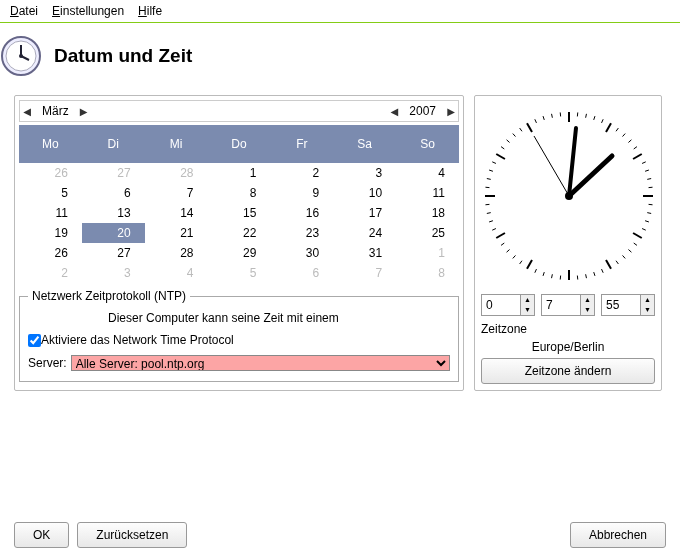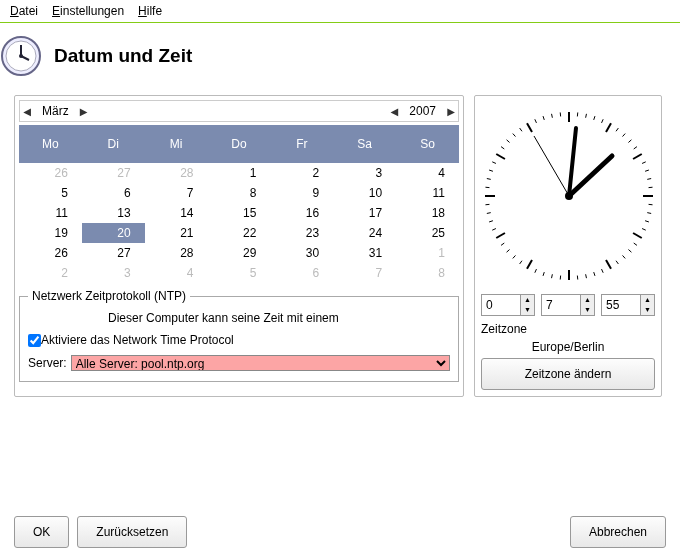--- a/index.html
+++ b/index.html
@@ -30,21 +30,21 @@
 .srv-row { display: flex; align-items: center; gap: 4px; }
 .srv-row select { flex: 1; height: 16px; background: #fca5a5; border: 1px solid #888; }
 .analog { width: 176px; height: 180px; position: relative; margin: 4px auto 8px; }
 .spinners { display: flex; gap: 6px; }
 .spin { flex: 1; display: flex; border: 1px solid #999; height: 22px; }
 .spin input { flex: 1; border: none; padding: 0 4px; width: 100%; text-align: left; }
 .spin .arrows { width: 14px; display: flex; flex-direction: column; border-left: 1px solid #999; }
 .spin .arrows div { flex: 1; font-size: 7px; text-align: center; line-height: 9px; cursor: pointer; background: #eee; }
 .tz-label { margin: 6px 0 4px; }
 .tz-val { text-align: center; margin-bottom: 4px; }
-.btn { background: linear-gradient(#fdfdfd,#e8e8e8); border: 1px solid #999; border-radius: 3px; height: 32px; padding: 0 18px; cursor: pointer; }
+.btn { background: linear-gradient(#fdfdfd,#e8e8e8); border: 1px solid #999; border-radius: 3px; height: 26px; padding: 0 18px; cursor: pointer; }
 .btn-full { width: 100%; }
 .footer { position: absolute; bottom: 12px; left: 14px; right: 14px; display: flex; gap: 8px; align-items: flex-end; }
 .footer .spacer { flex: 1; }
 svg.face { width: 100%; height: 100%; }
 </style>
 </head>
 <body>
 
 <div class="menubar">
   <span>Datei</span>

